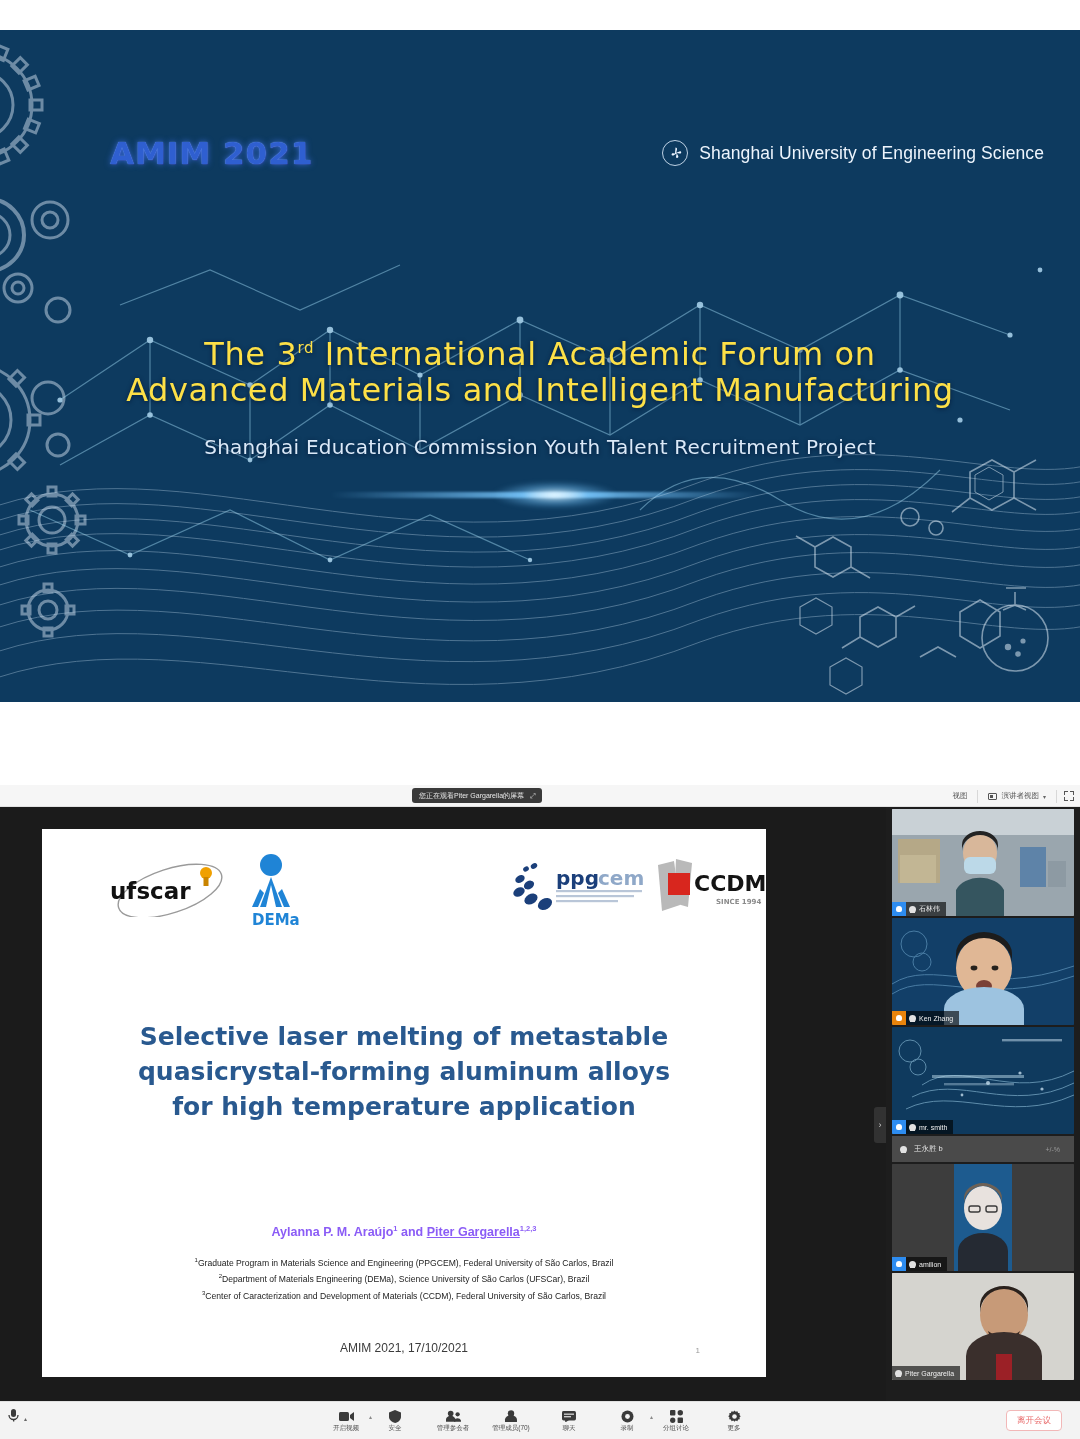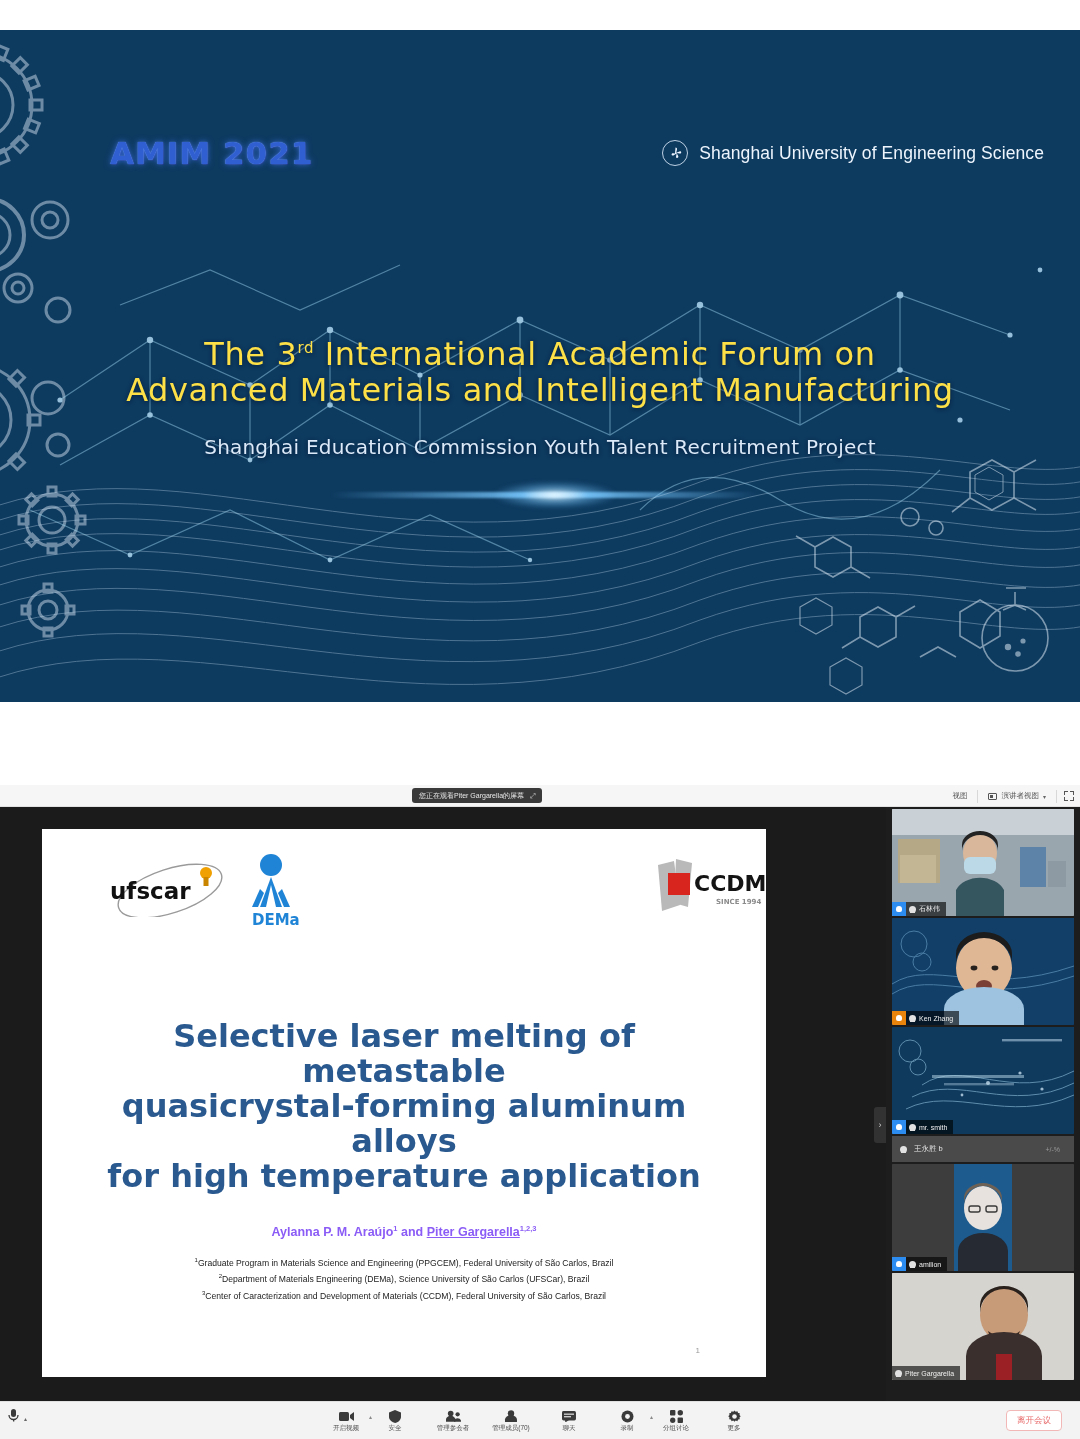--- a/index.html
+++ b/index.html
@@ -124,21 +124,21 @@
     background:#ffffff;
   }
   .slide-logos { position:absolute; left:0; top:14px; width:100%; height:85px; }
   .logo-ufscar { position:absolute; left:66px; top:18px; width:130px; height:56px; }
   .logo-dema { position:absolute; left:190px; top:8px; width:78px; height:78px; }
   .logo-ppgcem { position:absolute; left:470px; top:16px; width:155px; height:60px; }
   .logo-ccdm { position:absolute; left:612px; top:14px; width:120px; height:64px; }
 
   .slide-title {
     position:absolute; left:40px; right:40px; top:190px; text-align:center;
-    color:#29598f; font-weight:bold; font-size:32px; line-height:35px;
+    color:#29598f; font-weight:bold; font-size:25px; line-height:35px;
     font-family:"DejaVu Sans", sans-serif;
   }
   .slide-authors {
     position:absolute; left:0; right:0; top:395px; text-align:center;
     font-size:12.5px; font-weight:bold; color:#8b5cf6;
   }
   .slide-authors .u { text-decoration:underline; }
   .slide-authors sup { font-size:7.5px; font-weight:bold; }
   .slide-affil {
     position:absolute; left:28px; right:28px; top:425px; text-align:center;
@@ -481,20 +481,38 @@
               <g fill="#1f84d6">
                 <polygon points="39,26 28,56 34,56 39,34"></polygon>
                 <polygon points="39,26 50,56 44,56 39,34"></polygon>
                 <polygon points="20,56 28,38 32,42 26,56"></polygon>
                 <polygon points="58,56 50,38 46,42 52,56"></polygon>
               </g>
               <text x="20" y="74" font-family="DejaVu Sans, sans-serif" font-size="15" font-weight="bold" fill="#1f84d6">DEMa</text>
             </svg>
           </div>
 
+          <div class="logo-ppgcem">
+            <svg viewBox="0 0 155 60">
+              <g fill="#1b3f7a">
+                <ellipse cx="14" cy="10" rx="3" ry="2.4" transform="rotate(-30 14 10)"></ellipse>
+                <ellipse cx="22" cy="7" rx="3.4" ry="2.6" transform="rotate(-30 22 7)"></ellipse>
+                <ellipse cx="8" cy="20" rx="5" ry="3.6" transform="rotate(-30 8 20)"></ellipse>
+                <ellipse cx="17" cy="26" rx="5.4" ry="4" transform="rotate(-30 17 26)"></ellipse>
+                <ellipse cx="7" cy="33" rx="6" ry="4.4" transform="rotate(-30 7 33)"></ellipse>
+                <ellipse cx="19" cy="40" rx="7" ry="5" transform="rotate(-30 19 40)"></ellipse>
+                <ellipse cx="33" cy="45" rx="7.6" ry="5.4" transform="rotate(-30 33 45)"></ellipse>
+              </g>
+              <text x="44" y="26" font-family="DejaVu Sans, sans-serif" font-size="20" font-weight="bold" fill="#1b3f7a">ppg</text>
+              <text x="86" y="26" font-family="DejaVu Sans, sans-serif" font-size="20" font-weight="bold" fill="#8fa8c8">cem</text>
+              <rect x="44" y="31" width="86" height="2.2" fill="#b9c6d8"></rect>
+              <rect x="44" y="36" width="78" height="2.2" fill="#b9c6d8"></rect>
+              <rect x="44" y="41" width="62" height="2.2" fill="#b9c6d8"></rect>
+            </svg>
+          </div>
 
           <div class="logo-ccdm">
             <svg viewBox="0 0 120 64">
               <g fill="#b9b9b9">
                 <polygon points="4,8 20,4 26,48 8,54"></polygon>
                 <polygon points="22,2 38,6 34,50 20,46"></polygon>
               </g>
               <rect x="14" y="16" width="22" height="22" fill="#d8261e"></rect>
               <text x="40" y="34" font-family="DejaVu Sans, sans-serif" font-size="22" font-weight="bold" fill="#141414">CCDM</text>
               <text x="62" y="47" font-family="DejaVu Sans, sans-serif" font-size="7" font-weight="bold" fill="#8a8a8a">SINCE 1994</text>
@@ -512,20 +530,21 @@
         <div class="slide-authors">
           <span>Aylanna P. M. Araújo</span><sup>1</sup><span> and </span><span class="u">Piter Gargarella</span><sup>1,2,3</sup>
         </div>
 
         <div class="slide-affil">
           <div><sup>1</sup><span>Graduate Program in Materials Science and Engineering (PPGCEM), Federal University of São Carlos,  Brazil</span></div>
           <div><sup>2</sup><span>Department of Materials Engineering (DEMa), Science University of São Carlos (UFSCar), Brazil</span></div>
           <div><sup>3</sup><span>Center of Caracterization and Development of Materials (CCDM), Federal University of São Carlos,  Brazil</span></div>
         </div>
 
+        <div class="slide-footer">AMIM 2021, 17/10/2021</div>
         <div class="slide-pageno">1</div>
       </div>
 
       <div class="side-arrow">›</div>
     </div>
 
     <div class="filmstrip">
 
       <div class="ptile tile1">
         <svg class="person" width="182" height="107" viewBox="0 0 182 107">

